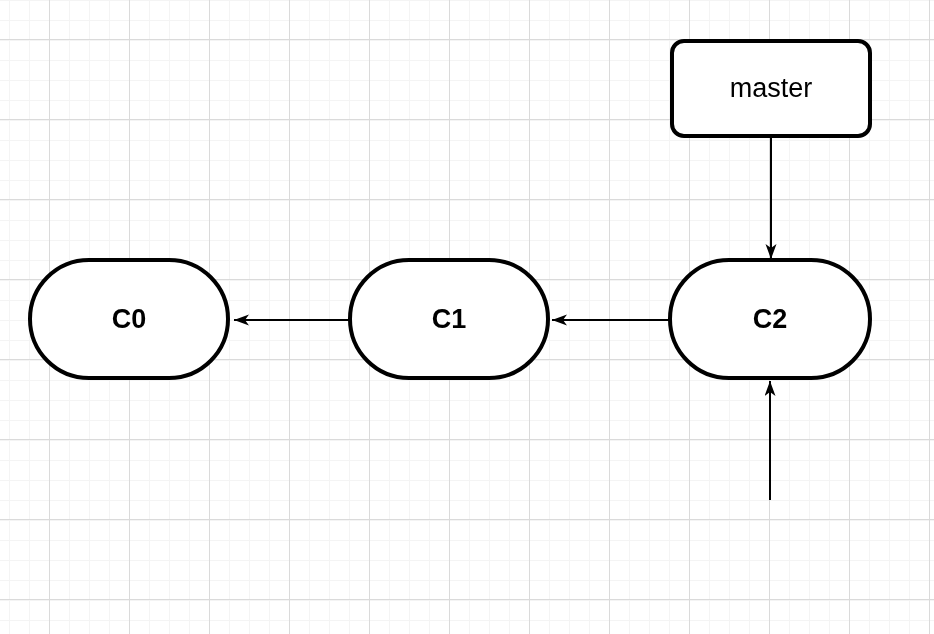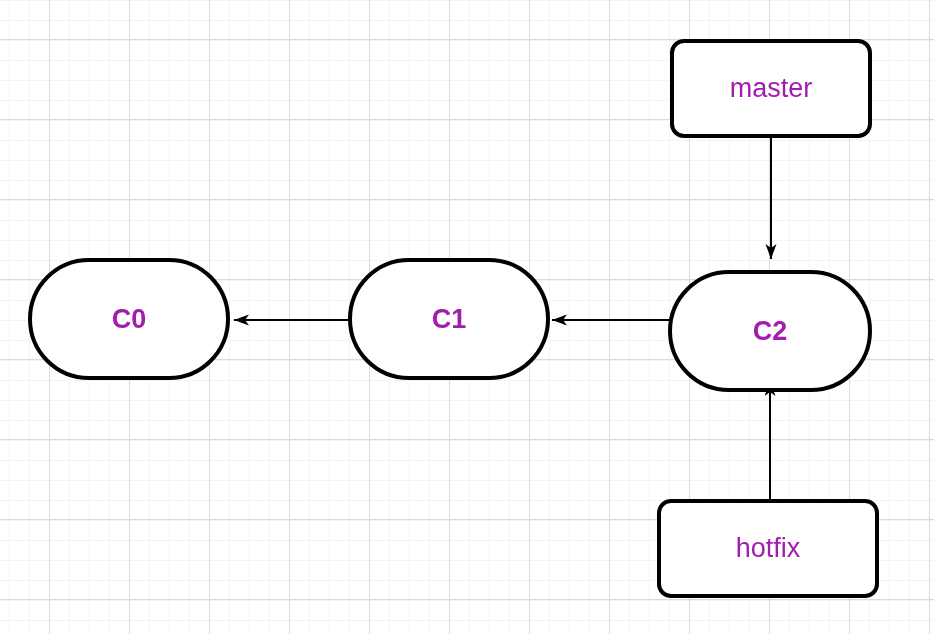--- a/index.html
+++ b/index.html
@@ -24,29 +24,29 @@
   }
   .node {
     position: absolute;
     box-sizing: border-box;
     background: #ffffff;
     border: 4px solid #000000;
     display: flex;
     align-items: center;
     justify-content: center;
     font-size: 27px;
-    color: #a21caf;
+    color: #000000;
     white-space: nowrap;
   }
   .stadium { border-radius: 61px; font-weight: bold; }
   .rounded-rect { border-radius: 14px; }
 
   .node-c0 { left: 28px;  top: 258px; width: 202px; height: 122px; }
   .node-c1 { left: 348px; top: 258px; width: 202px; height: 122px; text-align: right; }
-  .node-c2 { left: 668px; top: 258px; width: 204px; height: 122px; margin-top: 12px; }
+  .node-c2 { left: 668px; top: 258px; width: 204px; height: 122px; }
   .node-master { left: 670px; top: 39px;  width: 202px; height: 99px; }
   .node-hotfix { left: 657px; top: 499px; width: 222px; height: 99px; }
 
   .edges-layer {
     position: absolute;
     left: 0; top: 0;
     width: 934px; height: 634px;
     pointer-events: none;
   }
   .edges-layer path.edge {
@@ -82,17 +82,14 @@
   </div>
 
   <div class="node stadium node-c2">
     <span>C2</span>
   </div>
 
   <div class="node rounded-rect node-master">
     <span>master</span>
   </div>
 
-  <div class="node rounded-rect node-hotfix">
-    <span>hotfix</span>
-  </div>
 
 </div>
 
 </body></html>

